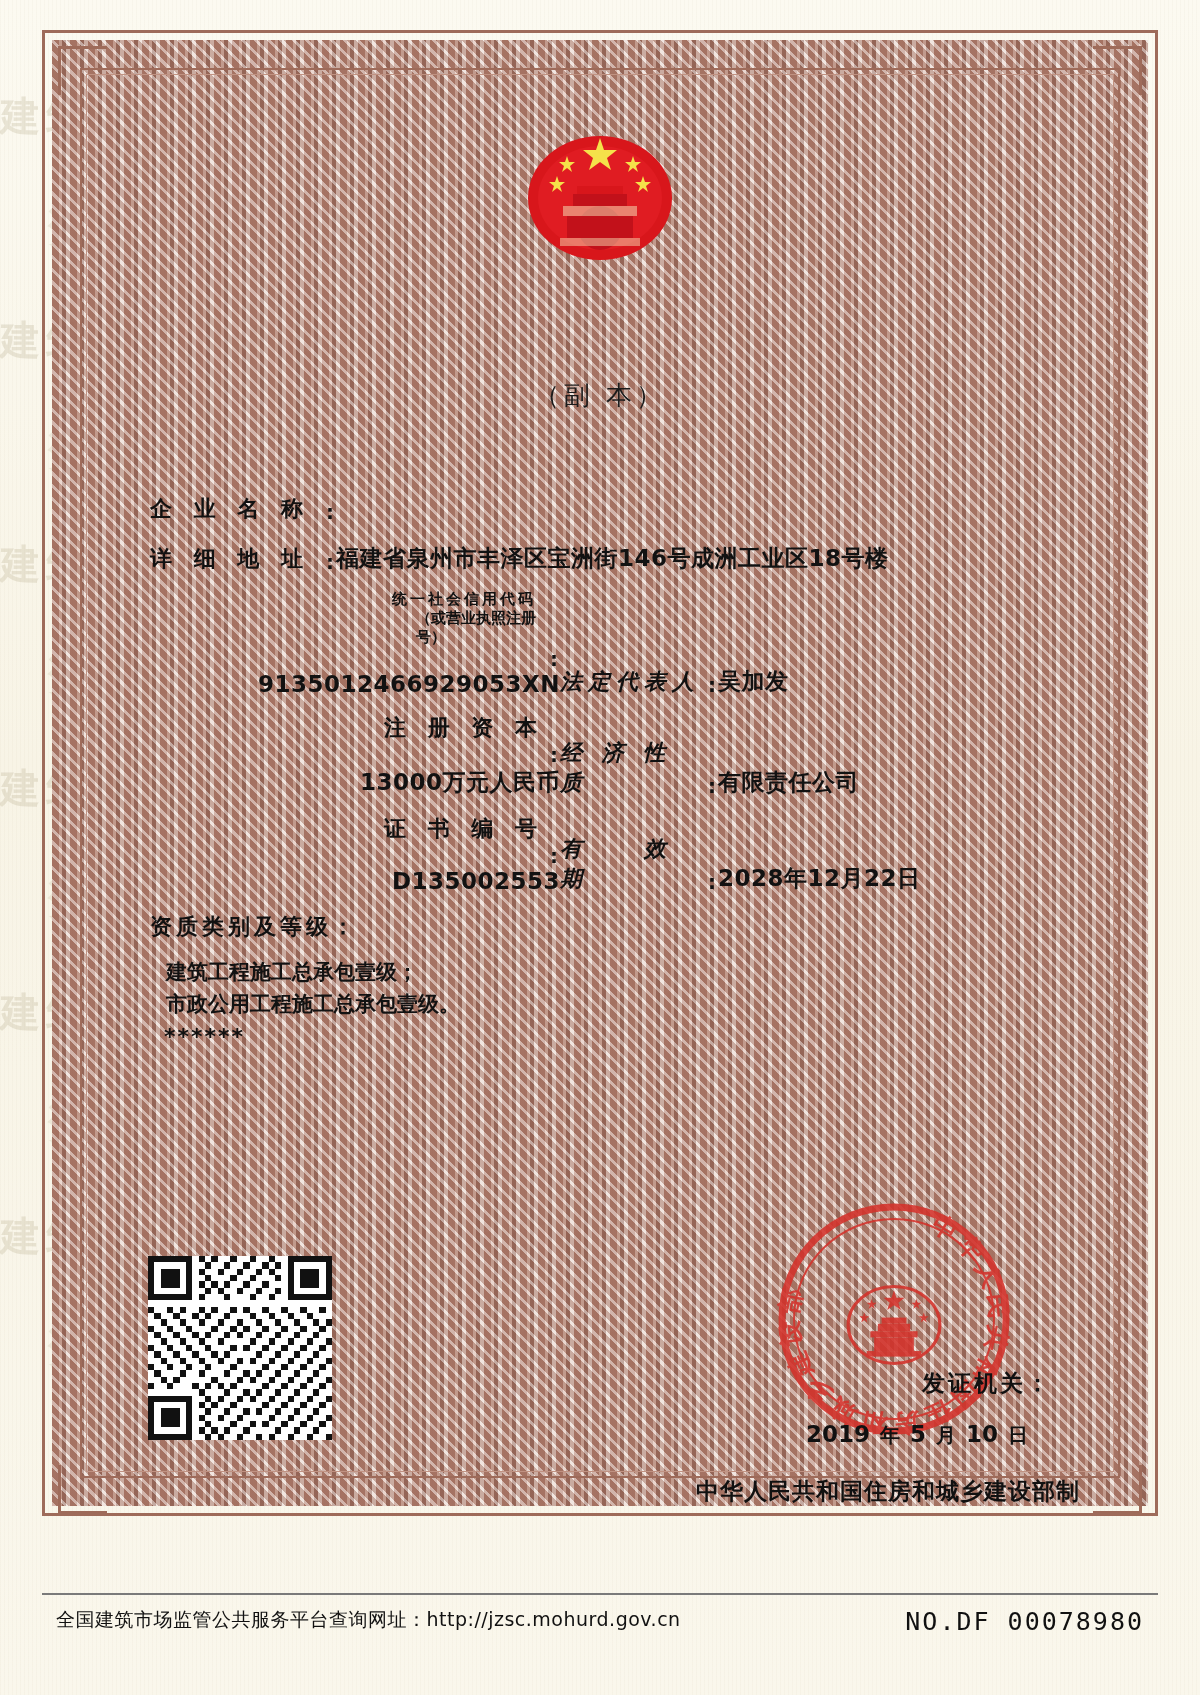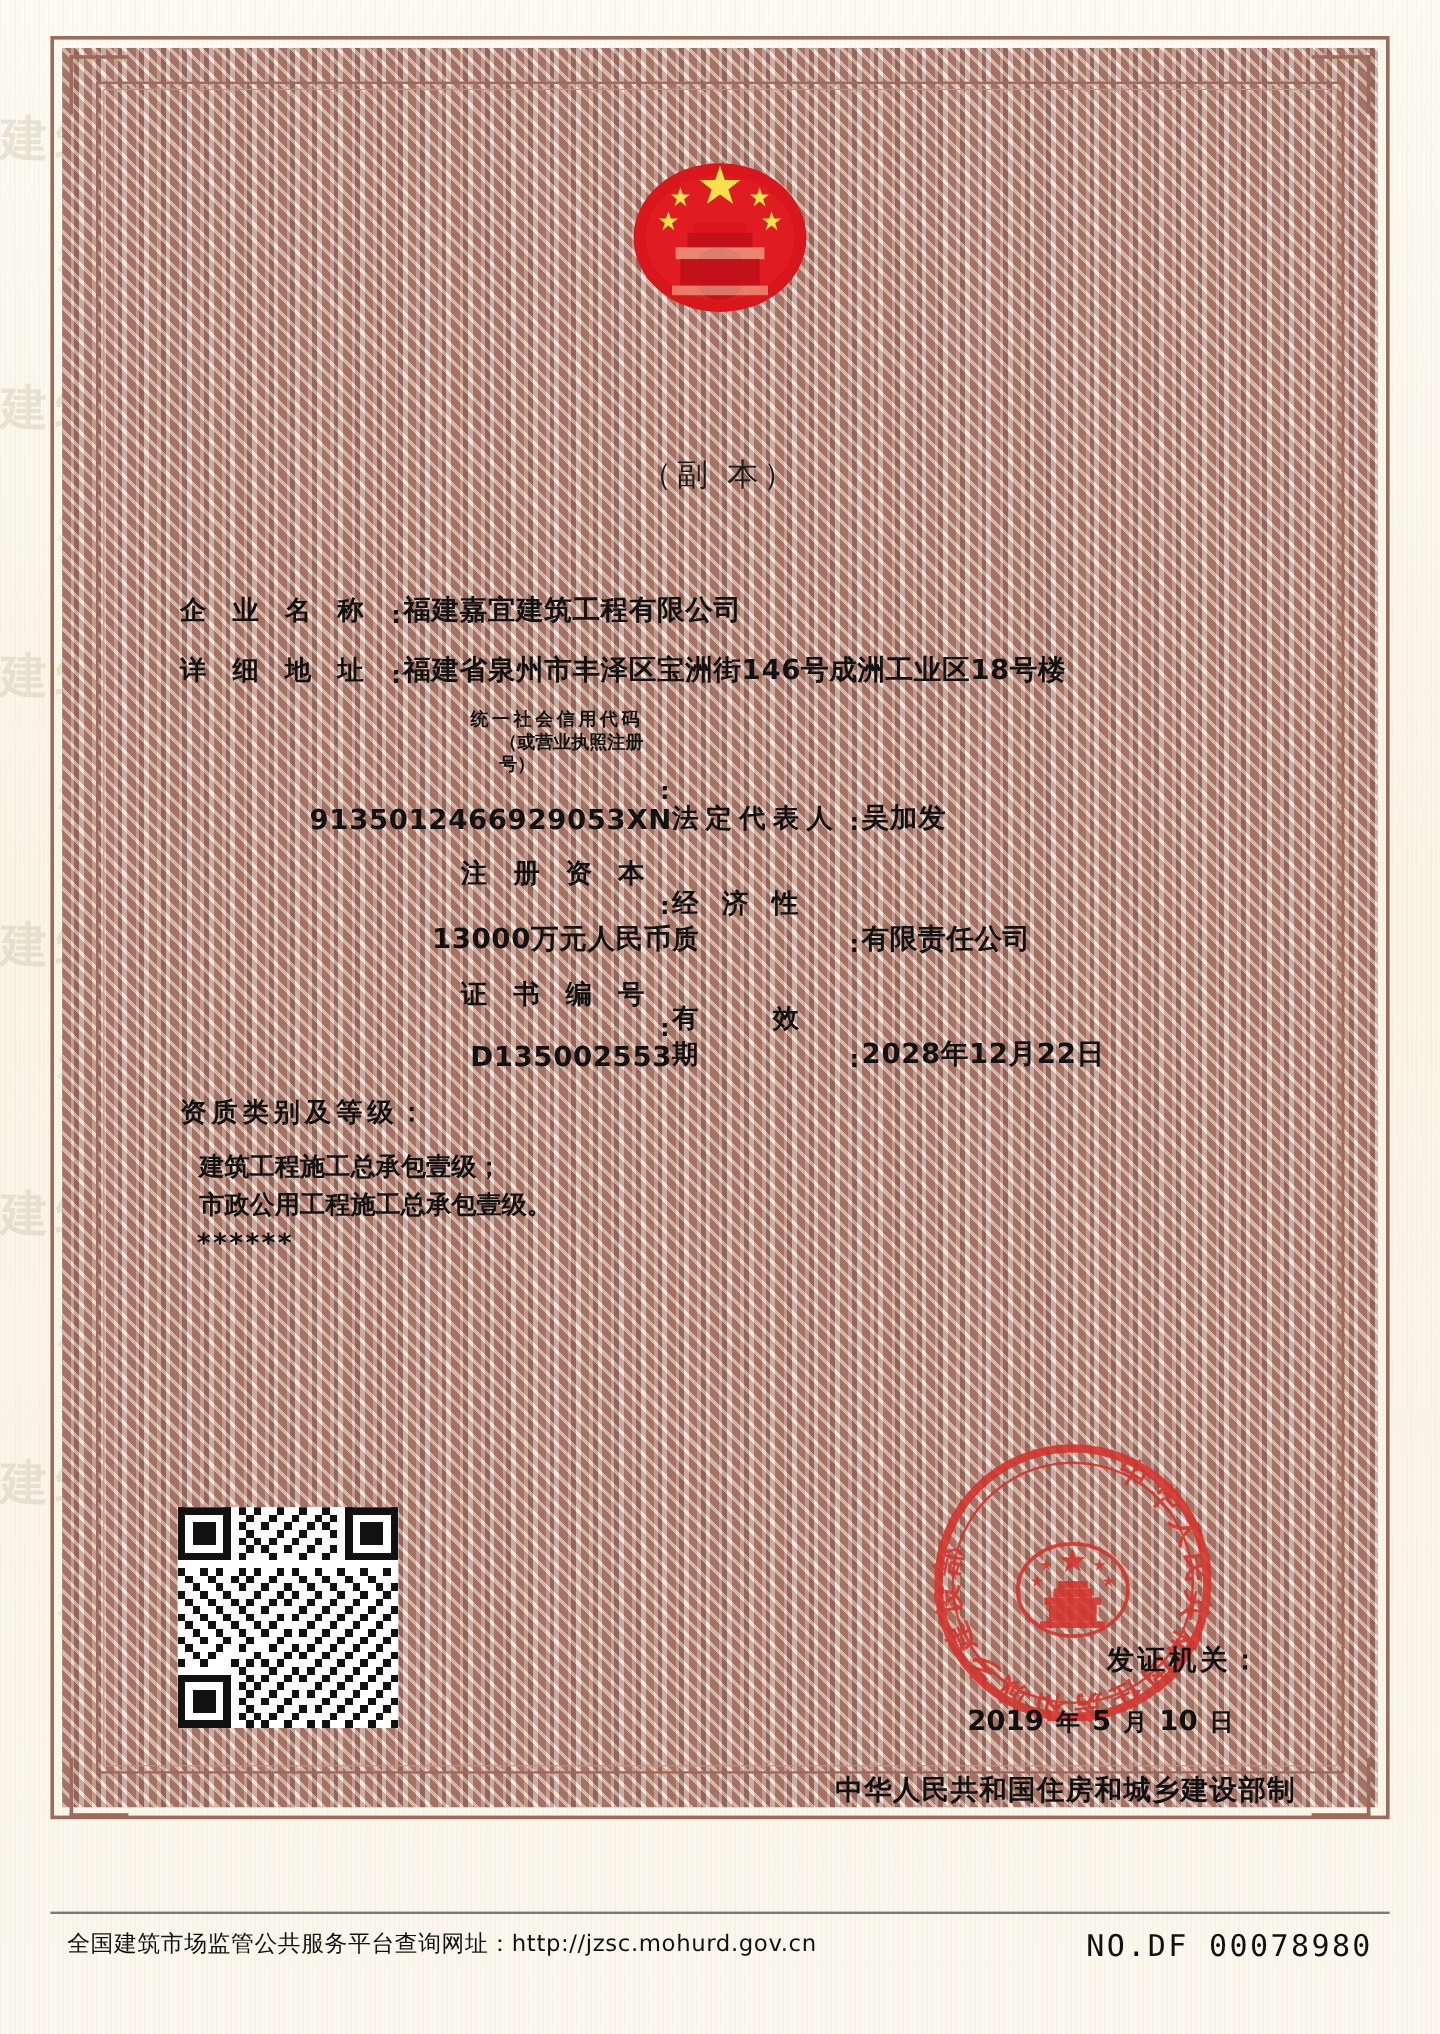--- a/index.html
+++ b/index.html
@@ -182,21 +182,21 @@
     font-size: 15px;
     line-height: 19px;
     letter-spacing: 1px;
     color: #111;
     width: 176px;
     text-align: left;
   }
   .lbl-small .l1 { letter-spacing: 3px; padding-left: 8px; display:block;}
   .lbl-small .l2 { letter-spacing: 0px; display:block;margin-left:32px;}
   .lbl-120 { width: 176px; display: inline-block; }
-  .lbl-r { width: 148px; display: inline-block; font-family: "DejaVu Sans", sans-serif; font-weight: bold; font-size: 22px; letter-spacing: 6px; }
+  .lbl-r { width: 148px; display: inline-block; font-family: "DejaVu Sans", sans-serif; font-weight: bold; font-size: 22px; letter-spacing: 6px; font-style: italic; }
 
   .qual-head {
     font-family: "DejaVu Sans", sans-serif;
     font-weight: bold;
     font-size: 22px;
     letter-spacing: 4px;
     margin-top: 18px;
     margin-bottom: 14px;
   }
   .qual-list {
@@ -358,21 +358,20 @@
     </svg>
   </div>
 
   <div class="subtitle">（副 本）</div>
 
   <div class="fields">
 
     <div class="row">
       <span class="lbl lbl-120">企 业 名 称</span>
       <span class="colon">:</span>
-      <span class="val">福建嘉宜建筑工程有限公司</span>
     </div>
 
     <div class="row">
       <span class="lbl lbl-120">详 细 地 址</span>
       <span class="colon">:</span>
       <span class="val">福建省泉州市丰泽区宝洲街146号成洲工业区18号楼</span>
     </div>
 
     <div class="row">
       <div class="half-left">

